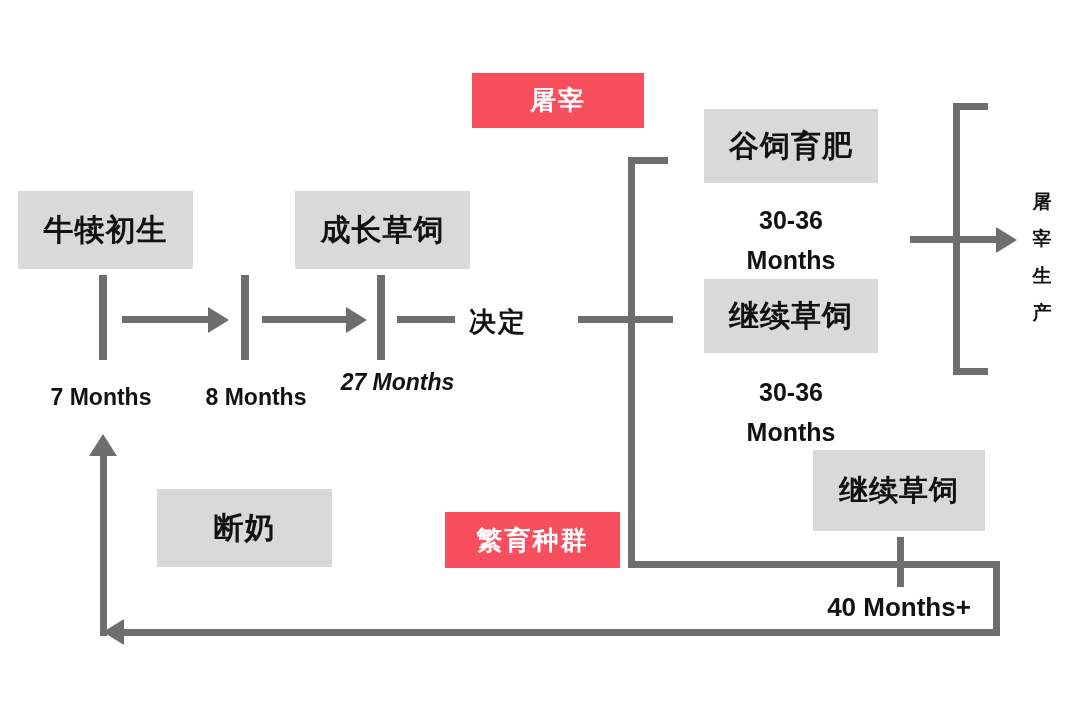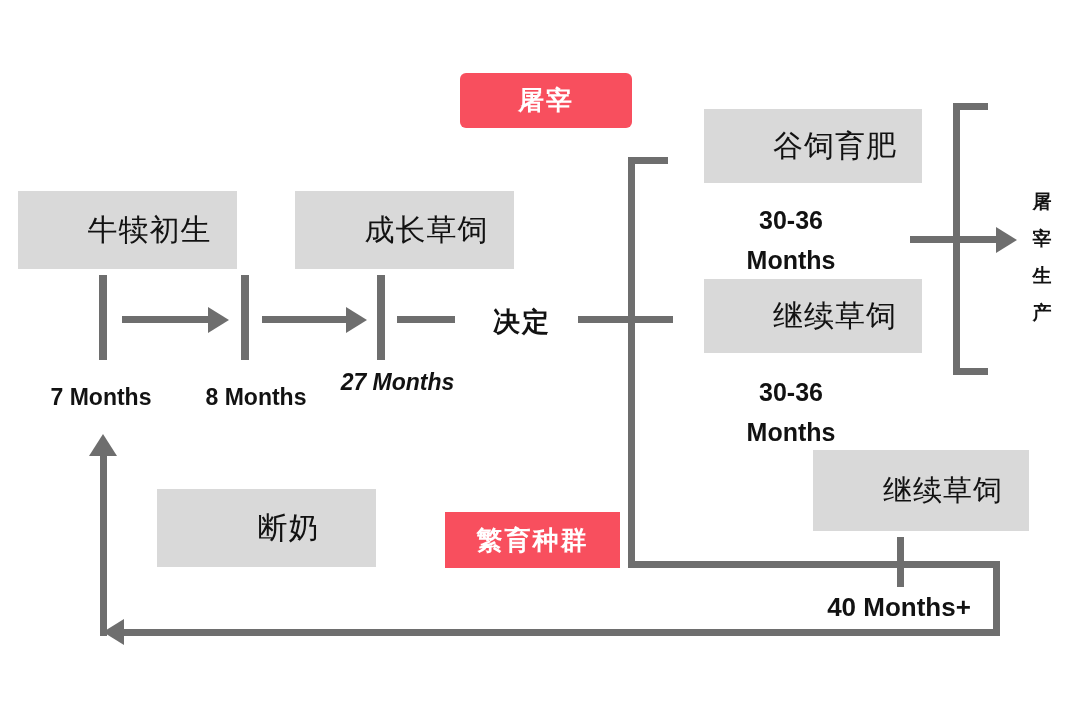--- a/index.html
+++ b/index.html
@@ -4,21 +4,21 @@
 <style>
   html,body{margin:0;padding:0;background:#fff;}
   .canvas{
     position:relative;width:1080px;height:720px;background:#ffffff;
     font-family:"Liberation Sans","DejaVu Sans",sans-serif;color:var(--text_ink);
     overflow:hidden;
   }
   .node{
     position:absolute;background:var(--box_gray);
     display:flex;align-items:center;justify-content:center;
-    font-weight:400;font-size:30px;letter-spacing:1px;color:var(--text_ink);padding-left:44px;
+    font-weight:700;font-size:30px;letter-spacing:1px;color:var(--text_ink);
   }
   .rlabel{
     position:absolute;background:var(--accent);color:#ffffff;
     display:flex;align-items:center;justify-content:center;
     font-weight:700;font-size:26px;letter-spacing:2px;
   }
   .hline,.vline,.tick{position:absolute;background:var(--line_gray);}
   .tick{width:8px;height:85px;}
   .tri{position:absolute;width:0;height:0;}
   .tri-right{border-top:13px solid transparent;border-bottom:13px solid transparent;border-left:21px solid var(--line_gray);}
@@ -28,37 +28,37 @@
   .decision{position:absolute;font-weight:700;font-size:27px;letter-spacing:2px;text-align:center;}
   .duration{position:absolute;font-weight:700;font-size:25px;line-height:40px;text-align:center;white-space:pre-line;}
   .duration-big{position:absolute;font-weight:700;font-size:26px;text-align:center;}
   .vtext{position:absolute;width:32px;font-weight:700;font-size:19px;line-height:37px;text-align:center;word-break:break-all;}
 </style>
 </head>
 <body style="--accent: #f84f5e; --box_gray: #d9d9d9; --line_gray: #6e6e6e; --text_ink: #121212;">
 
 <div class="canvas">
 
-  <div class="rlabel" style="left:460px;top:73px;width:172px;height:55px;border-radius:6px;">屠宰</div>
+  <div class="rlabel" style="left:472px;top:73px;width:172px;height:55px;">屠宰</div>
 
   <div class="node" style="left:18px;top:191px;width:175px;height:78px;">牛犊初生</div>
 
   <div class="node" style="left:295px;top:191px;width:175px;height:78px;">成长草饲</div>
 
   <div class="tick" style="left:99px;top:275px;"></div>
   <div class="tick" style="left:241px;top:275px;"></div>
   <div class="tick" style="left:377px;top:275px;"></div>
 
   <div class="hline" style="left:122px;top:316px;width:86px;height:7px;"></div>
   <div class="tri tri-right" style="left:208px;top:307px;"></div>
   <div class="hline" style="left:262px;top:316px;width:84px;height:7px;"></div>
   <div class="tri tri-right" style="left:346px;top:307px;"></div>
 
   <div class="hline" style="left:397px;top:316px;width:58px;height:7px;"></div>
-  <div class="decision" style="left:472px;top:304px;width:100px;">决定</div>
+  <div class="decision" style="left:448px;top:304px;width:100px;">决定</div>
   <div class="hline" style="left:578px;top:316px;width:95px;height:7px;"></div>
 
   <div class="vline" style="left:628px;top:157px;width:7px;height:411px;"></div>
   <div class="hline" style="left:628px;top:157px;width:40px;height:7px;"></div>
   <div class="hline" style="left:628px;top:561px;width:372px;height:7px;"></div>
 
   <div class="node" style="left:704px;top:109px;width:174px;height:74px;">谷饲育肥</div>
   <div class="duration" style="left:704px;top:200px;width:174px;">30-36
 Months</div>
 

